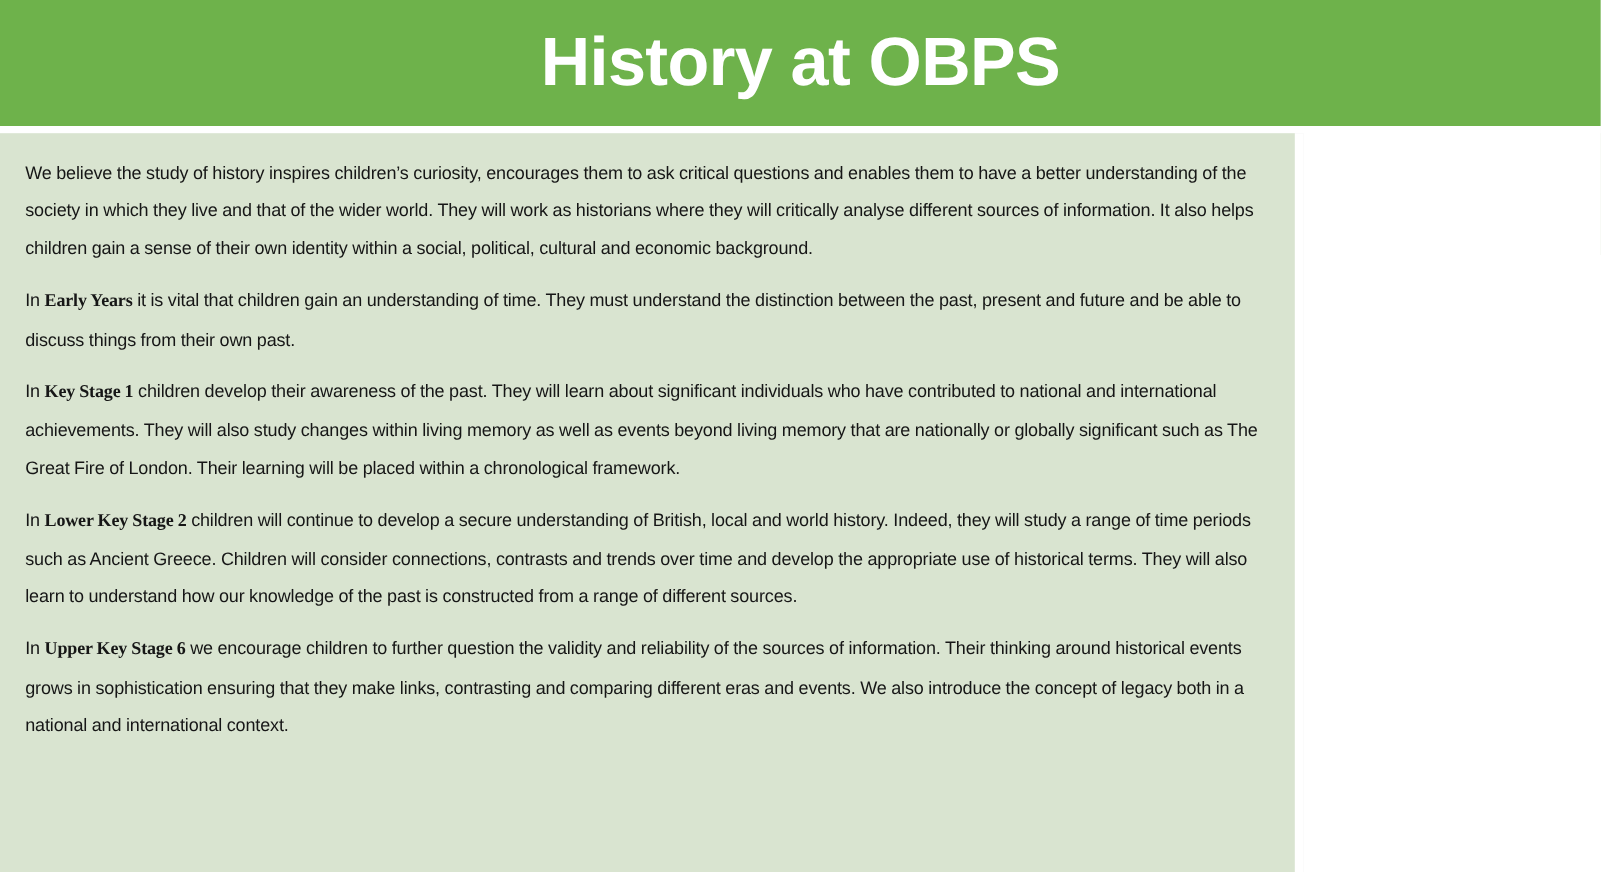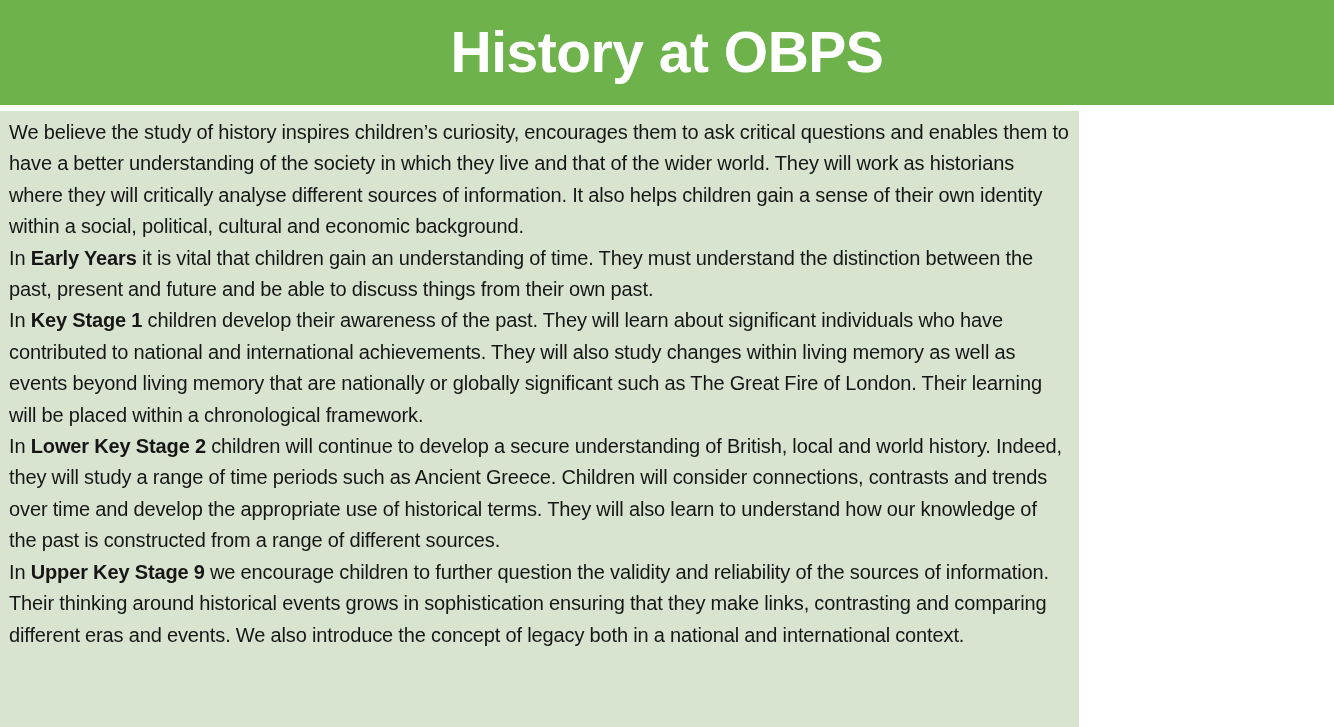--- a/index.html
+++ b/index.html
@@ -69,33 +69,34 @@
 
   .body-panel {
     flex: 1 1 auto;
     background: #D9E4D0;
     padding: 6px 10px 4px 9px;
     box-sizing: border-box;
     overflow: hidden;
   }
 
   .para {
-    margin: 0;
+    margin: 12px;
     padding: 0;
     color: #161616;
     font-family: "Liberation Sans", "DejaVu Sans", sans-serif;
-    font-size: 20px;
+    font-size: 15px;
     line-height: 31.4px;
     text-align: left;
     letter-spacing: -0.12px;
     word-spacing: -0.2px;
   }
 
   .para b {
     font-weight: bold;
+    font-family: Liberation Serif, serif;
   }
 
   .para-italic {
     font-style: italic;
   }
 
   
   .para + .para {
     margin-top: 0;
   }
@@ -124,20 +125,20 @@
 
       <p class="para">
         <span>In </span><b>Key Stage 1</b><span> children develop their awareness of the past. They will learn about significant individuals who have contributed to national and international achievements. They will also study changes within living memory as well as events beyond living memory that are nationally or globally significant such as The Great Fire of London. Their learning will be placed within a chronological framework.</span>
       </p>
 
       <p class="para">
         <span>In </span><b>Lower Key Stage 2</b><span> children will continue to develop a secure understanding of British, local and world history. Indeed, they will study a range of time periods such as Ancient Greece.  Children will consider connections, contrasts and trends over time and develop the appropriate use of historical terms. They will also learn to understand how our knowledge of the past is constructed from a range of different sources.</span>
       </p>
 
       <p class="para">
-        <span>In </span><b>Upper Key Stage 9</b><span> we encourage children to further question the validity and reliability of the sources of information. Their thinking around historical events grows in sophistication ensuring that they make links, contrasting and comparing different eras and events.  We also introduce the concept of legacy both in a national and international context.</span>
+        <span>In </span><b>Upper Key Stage 6</b><span> we encourage children to further question the validity and reliability of the sources of information. Their thinking around historical events grows in sophistication ensuring that they make links, contrasting and comparing different eras and events.  We also introduce the concept of legacy both in a national and international context.</span>
       </p>
 
 
     </div>
   </div>
 
 </div>
 
 </body></html>

